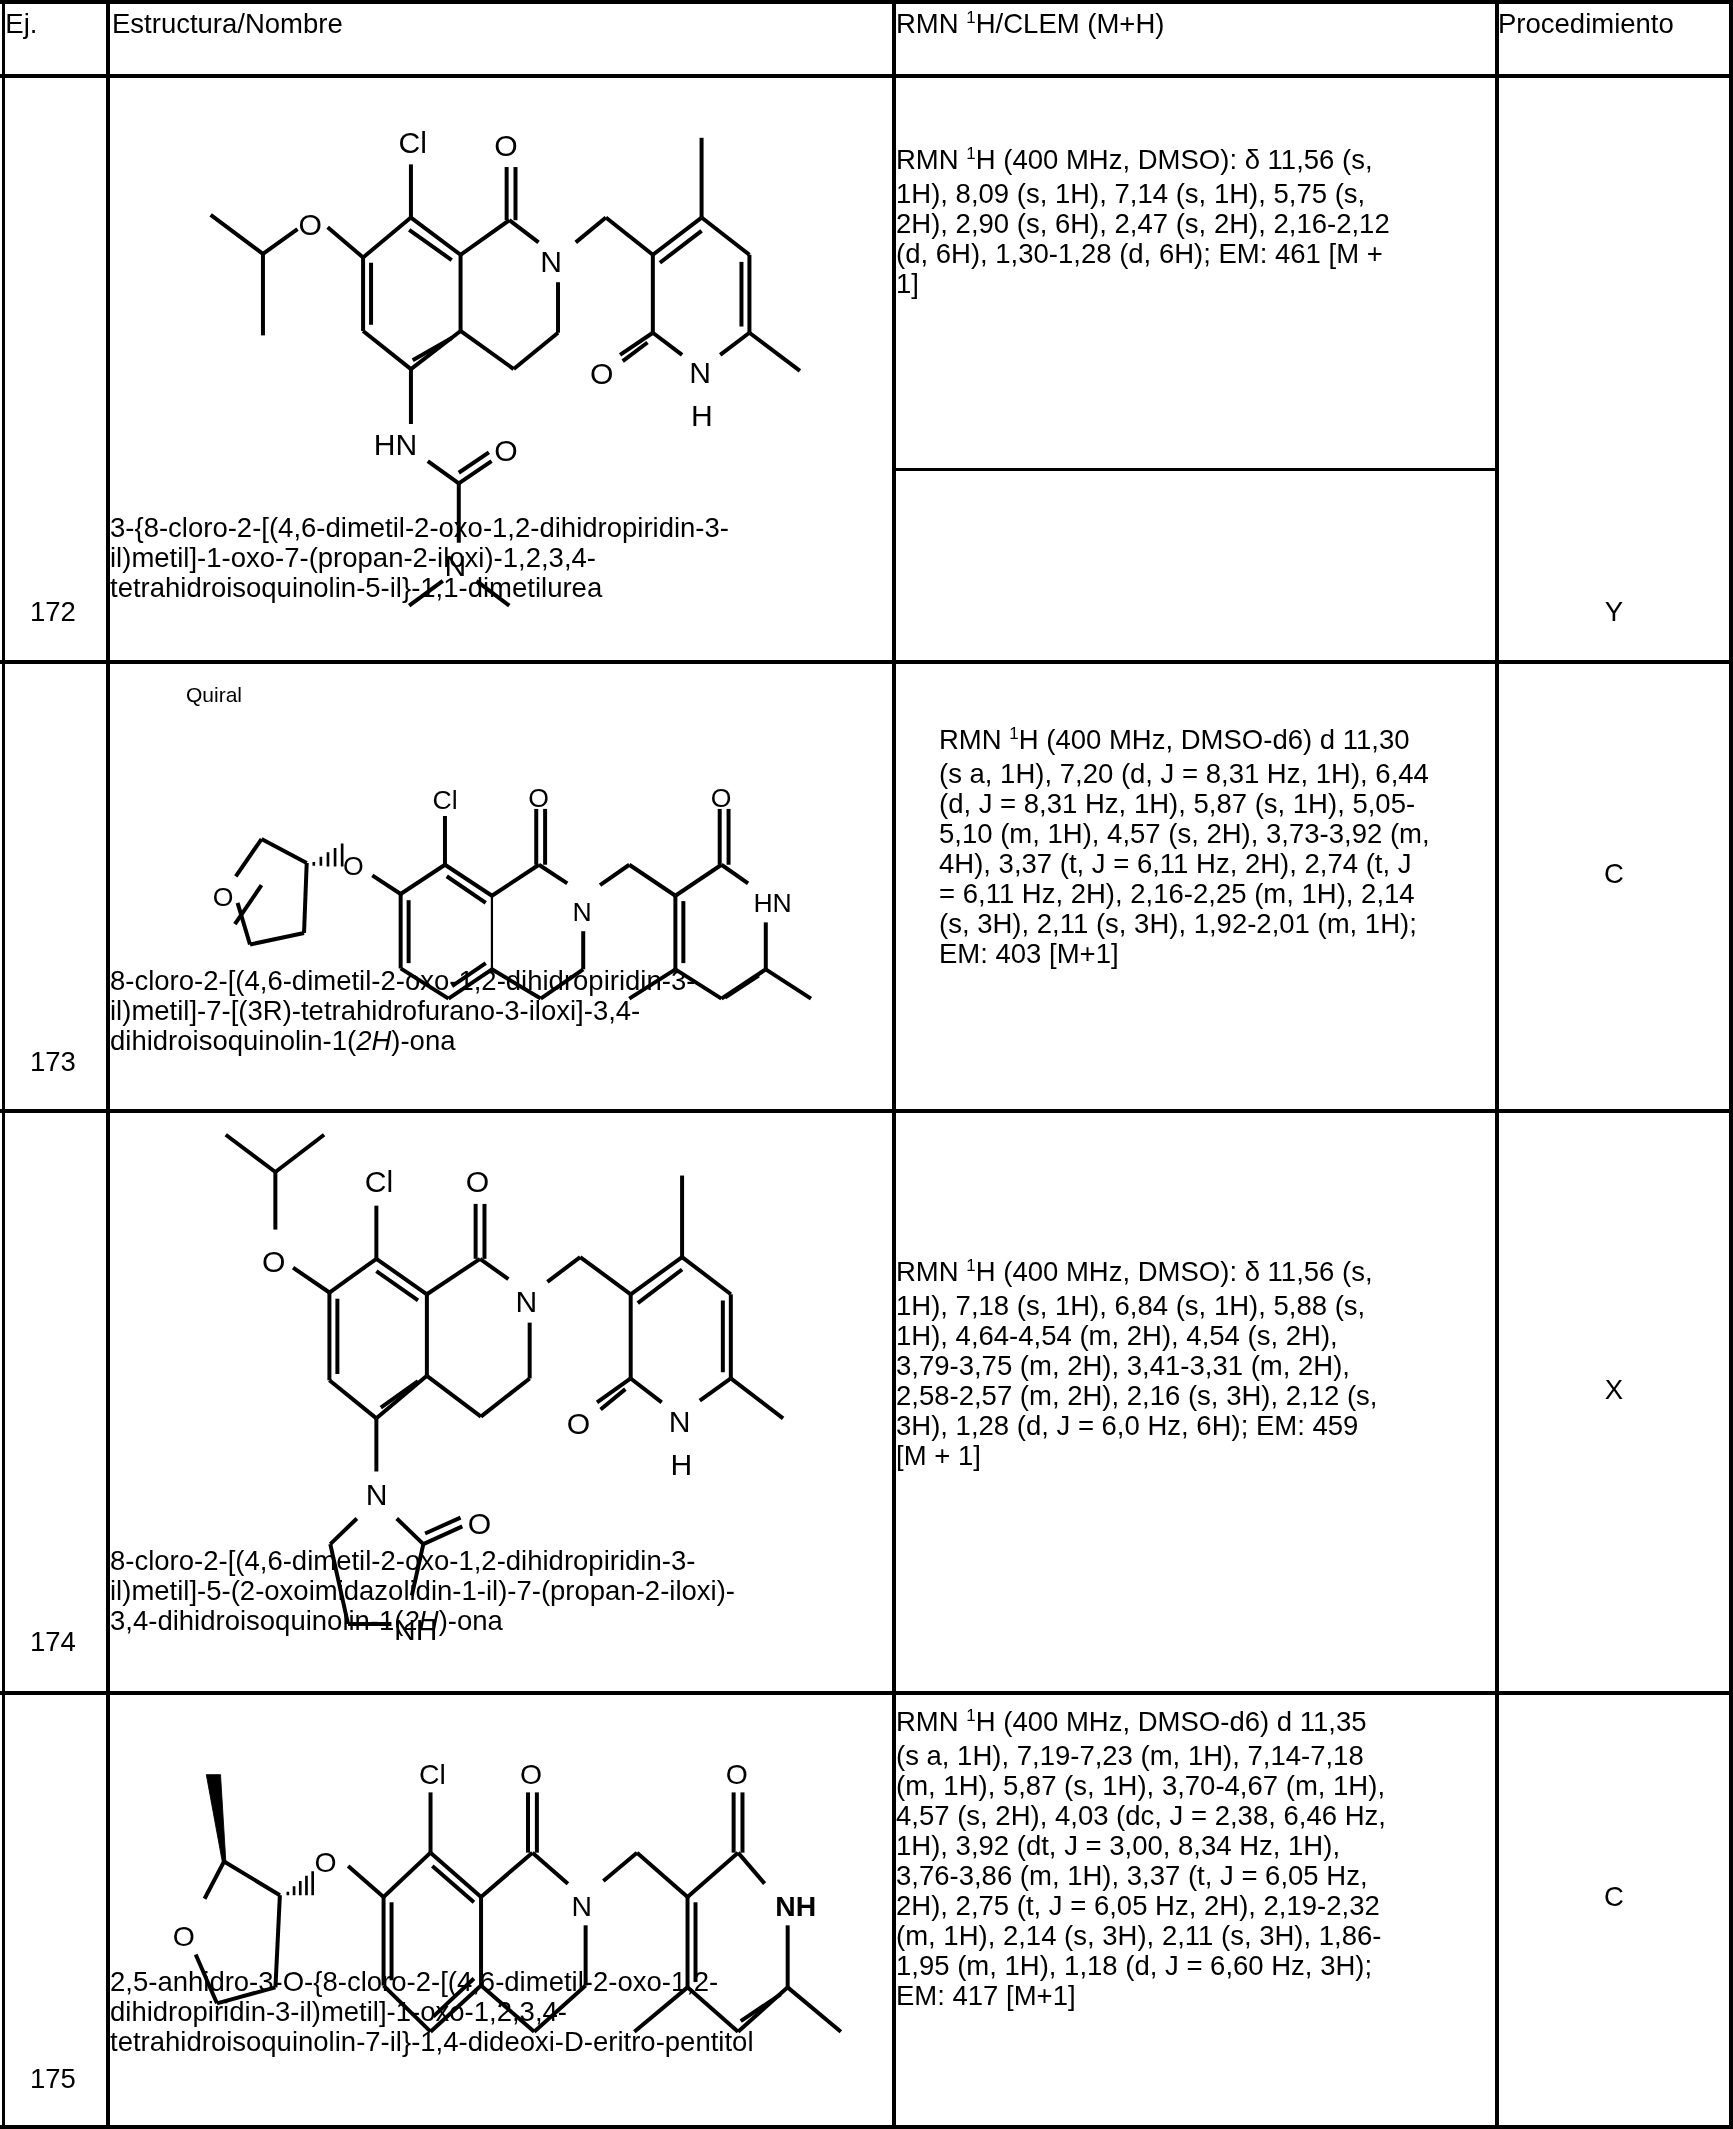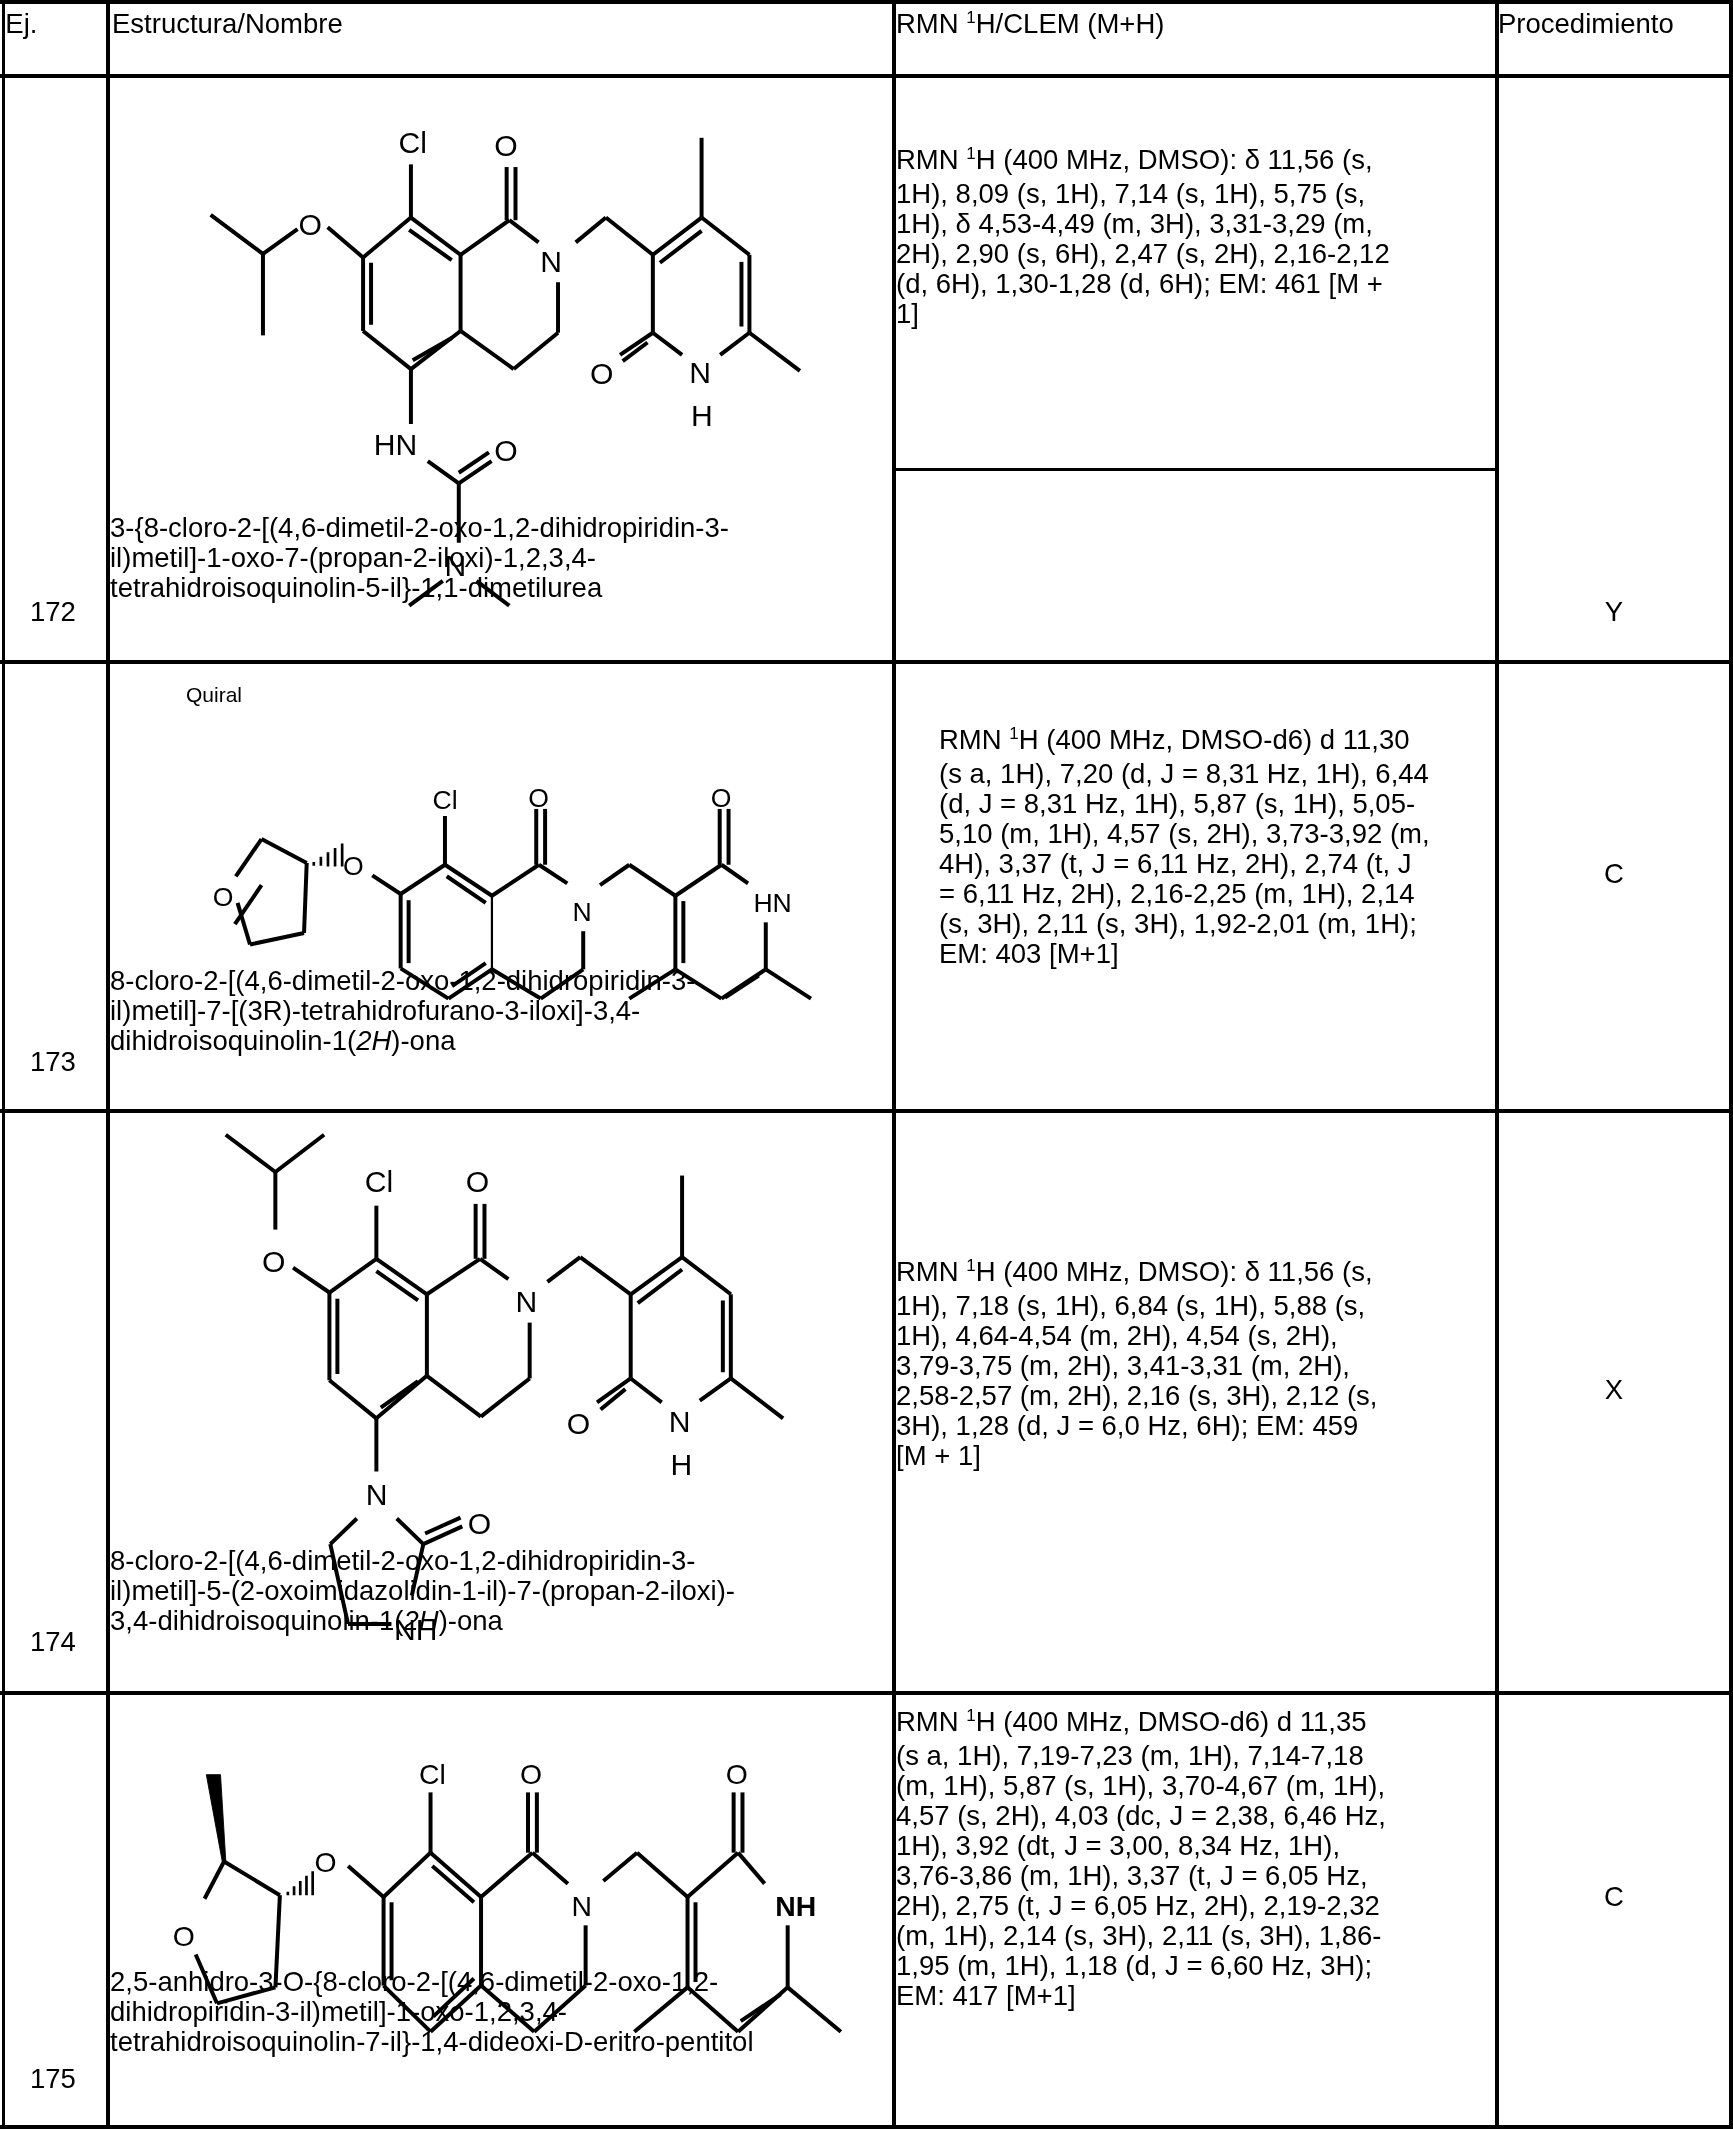--- a/index.html
+++ b/index.html
@@ -108,21 +108,20 @@
     </g>
   </svg>
   <div class="name" style="top:513px;">
     <div>3-{8-cloro-2-[(4,6-dimetil-2-oxo-1,2-dihidropiridin-3-</div>
     <div>il)metil]-1-oxo-7-(propan-2-iloxi)-1,2,3,4-</div>
     <div>tetrahidroisoquinolin-5-il}-1,1-dimetilurea</div>
   </div>
   <div class="txt nmr" style="left:896px;top:145px;">
       <div>RMN <sup>1</sup>H (400 MHz, DMSO): δ 11,56 (s,</div>
       <div>1H), 8,09 (s, 1H), 7,14 (s, 1H), 5,75 (s,</div>
-      <div>1H), δ 4,53-4,49 (m, 3H), 3,31-3,29 (m,</div>
       <div>2H), 2,90 (s, 6H), 2,47 (s, 2H), 2,16-2,12</div>
       <div>(d, 6H), 1,30-1,28 (d, 6H); EM: 461 [M +</div>
       <div>1]</div>
     </div>
   <div class="proc" style="top:596px;">Y</div>
 
   <div class="num" style="top:1047px;">173</div>
   <div class="quiral" style="left:186px;top:683px;">Quiral</div>
   <svg class="mol" style="left:133px;top:674px;" width="709" height="284" viewBox="0 0 800 320">
     <g>

